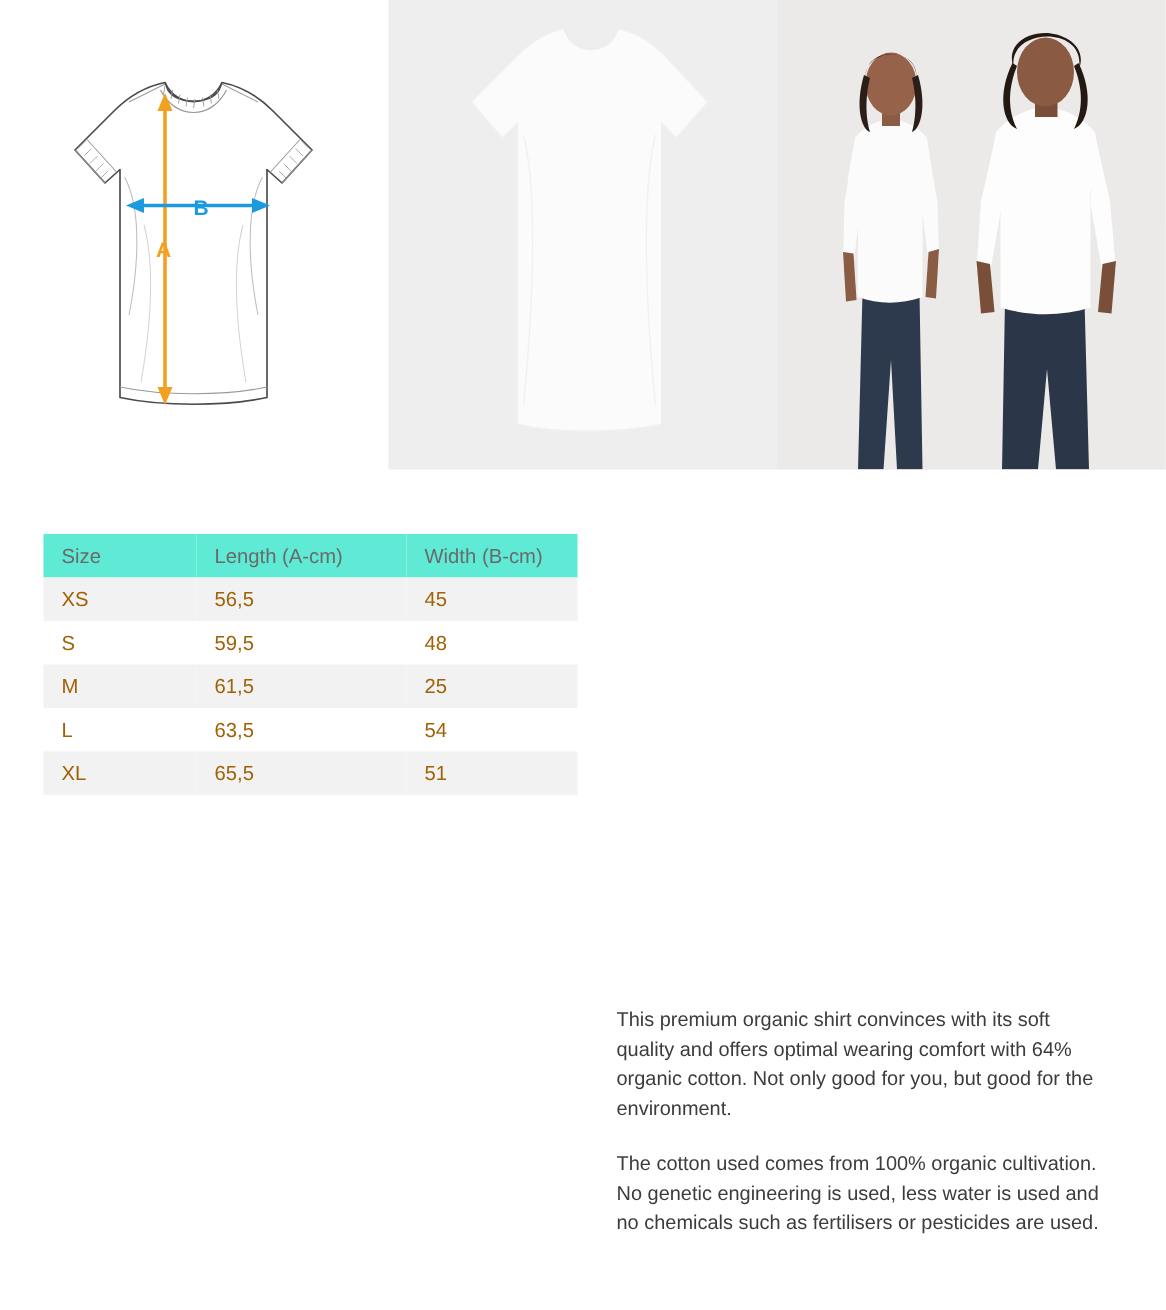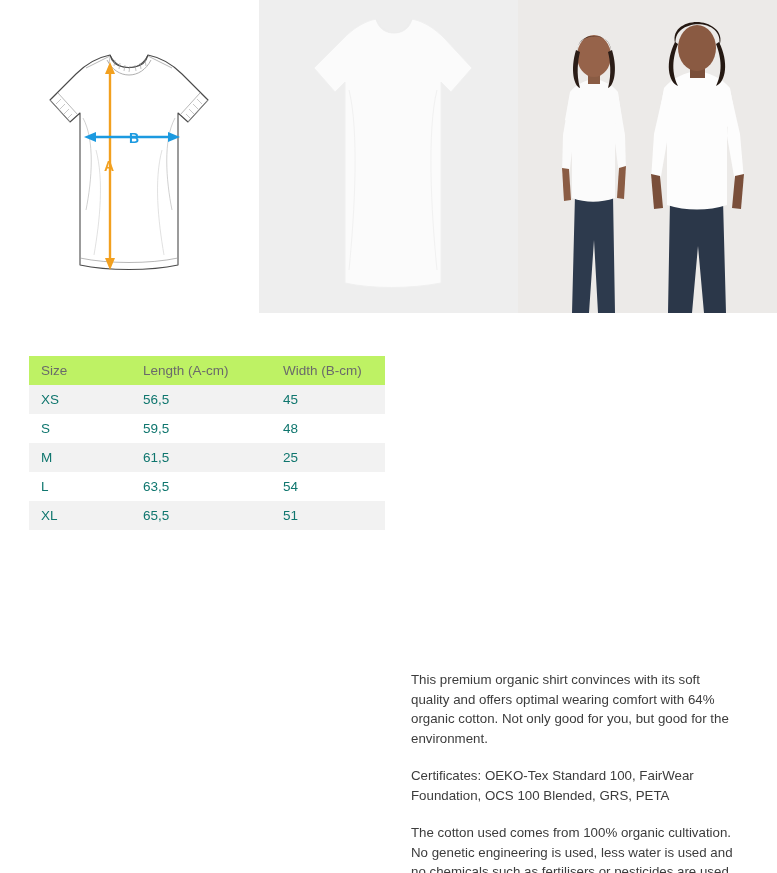--- a/index.html
+++ b/index.html
@@ -83,29 +83,29 @@
     left: 29px;
     top: 43px;
     width: 356px;
     border-collapse: collapse;
     font-size: 13.5px;
   }
   .size-table th,
   .size-table td {
     text-align: left;
     font-weight: normal;
-    color: #0f766e;
+    color: #a16207;
     padding: 7px 0 7px 12px;
     height: 14px;
   }
   .size-table th { color: #6a6a6a; }
   .size-table col.c1 { width: 102px; }
   .size-table col.c2 { width: 140px; }
   .size-table col.c3 { width: 114px; }
-  .size-table tr.head { background: #bef264; }
+  .size-table tr.head { background: #5eead4; }
   .size-table tr.odd  { background: #f2f2f2; }
   .size-table tr.even { background: #ffffff; }
 
   
   .desc {
     position: absolute;
     left: 411px;
     top: 357px;
     width: 330px;
     font-size: 13.3px;
@@ -278,17 +278,16 @@
       <tr class="odd">
         <td>XL</td>
         <td>65,5</td>
         <td>51</td>
       </tr>
     </tbody>
   </table>
 
   <div class="desc">
     <p>This premium organic shirt convinces with its soft quality and offers optimal wearing comfort with 64% organic cotton. Not only good for you, but good for the environment.</p>
-    <p>Certificates: OEKO-Tex Standard 100, FairWear Foundation, OCS 100 Blended, GRS, PETA</p>
     <p>The cotton used comes from 100% organic cultivation. No genetic engineering is used, less water is used and no chemicals such as fertilisers or pesticides are used.</p>
 
   </div>
 </div>
 
 </body></html>

